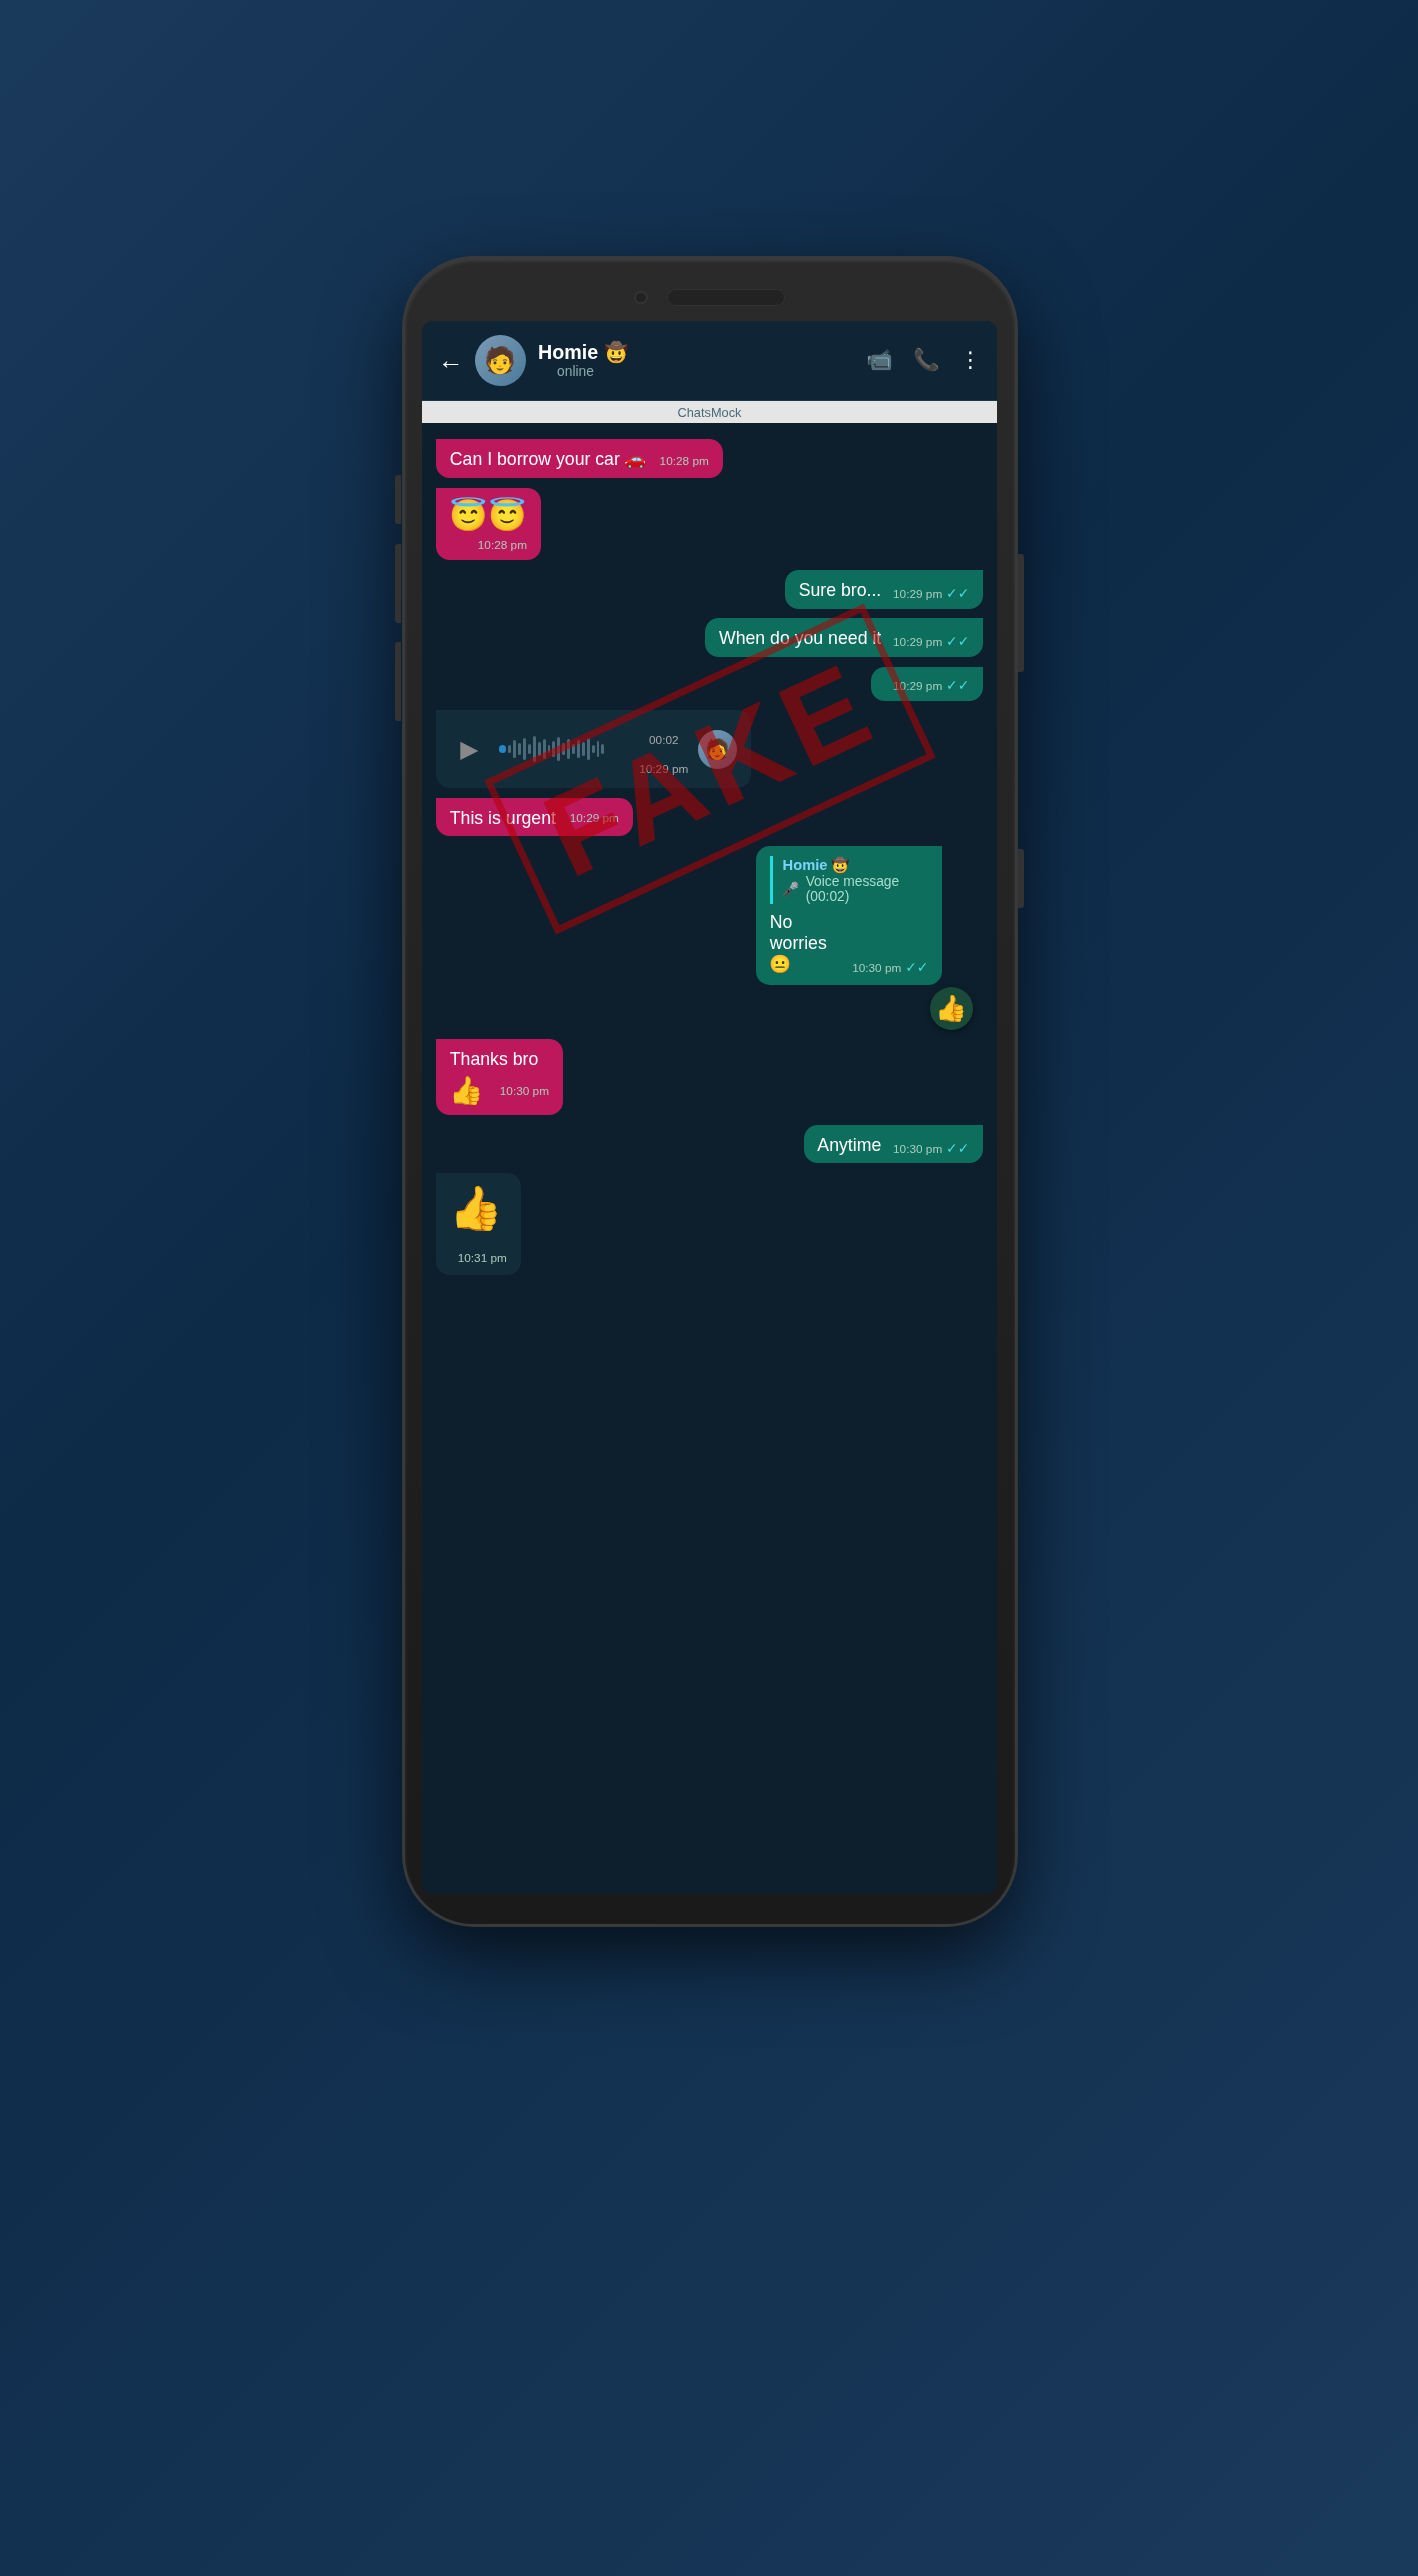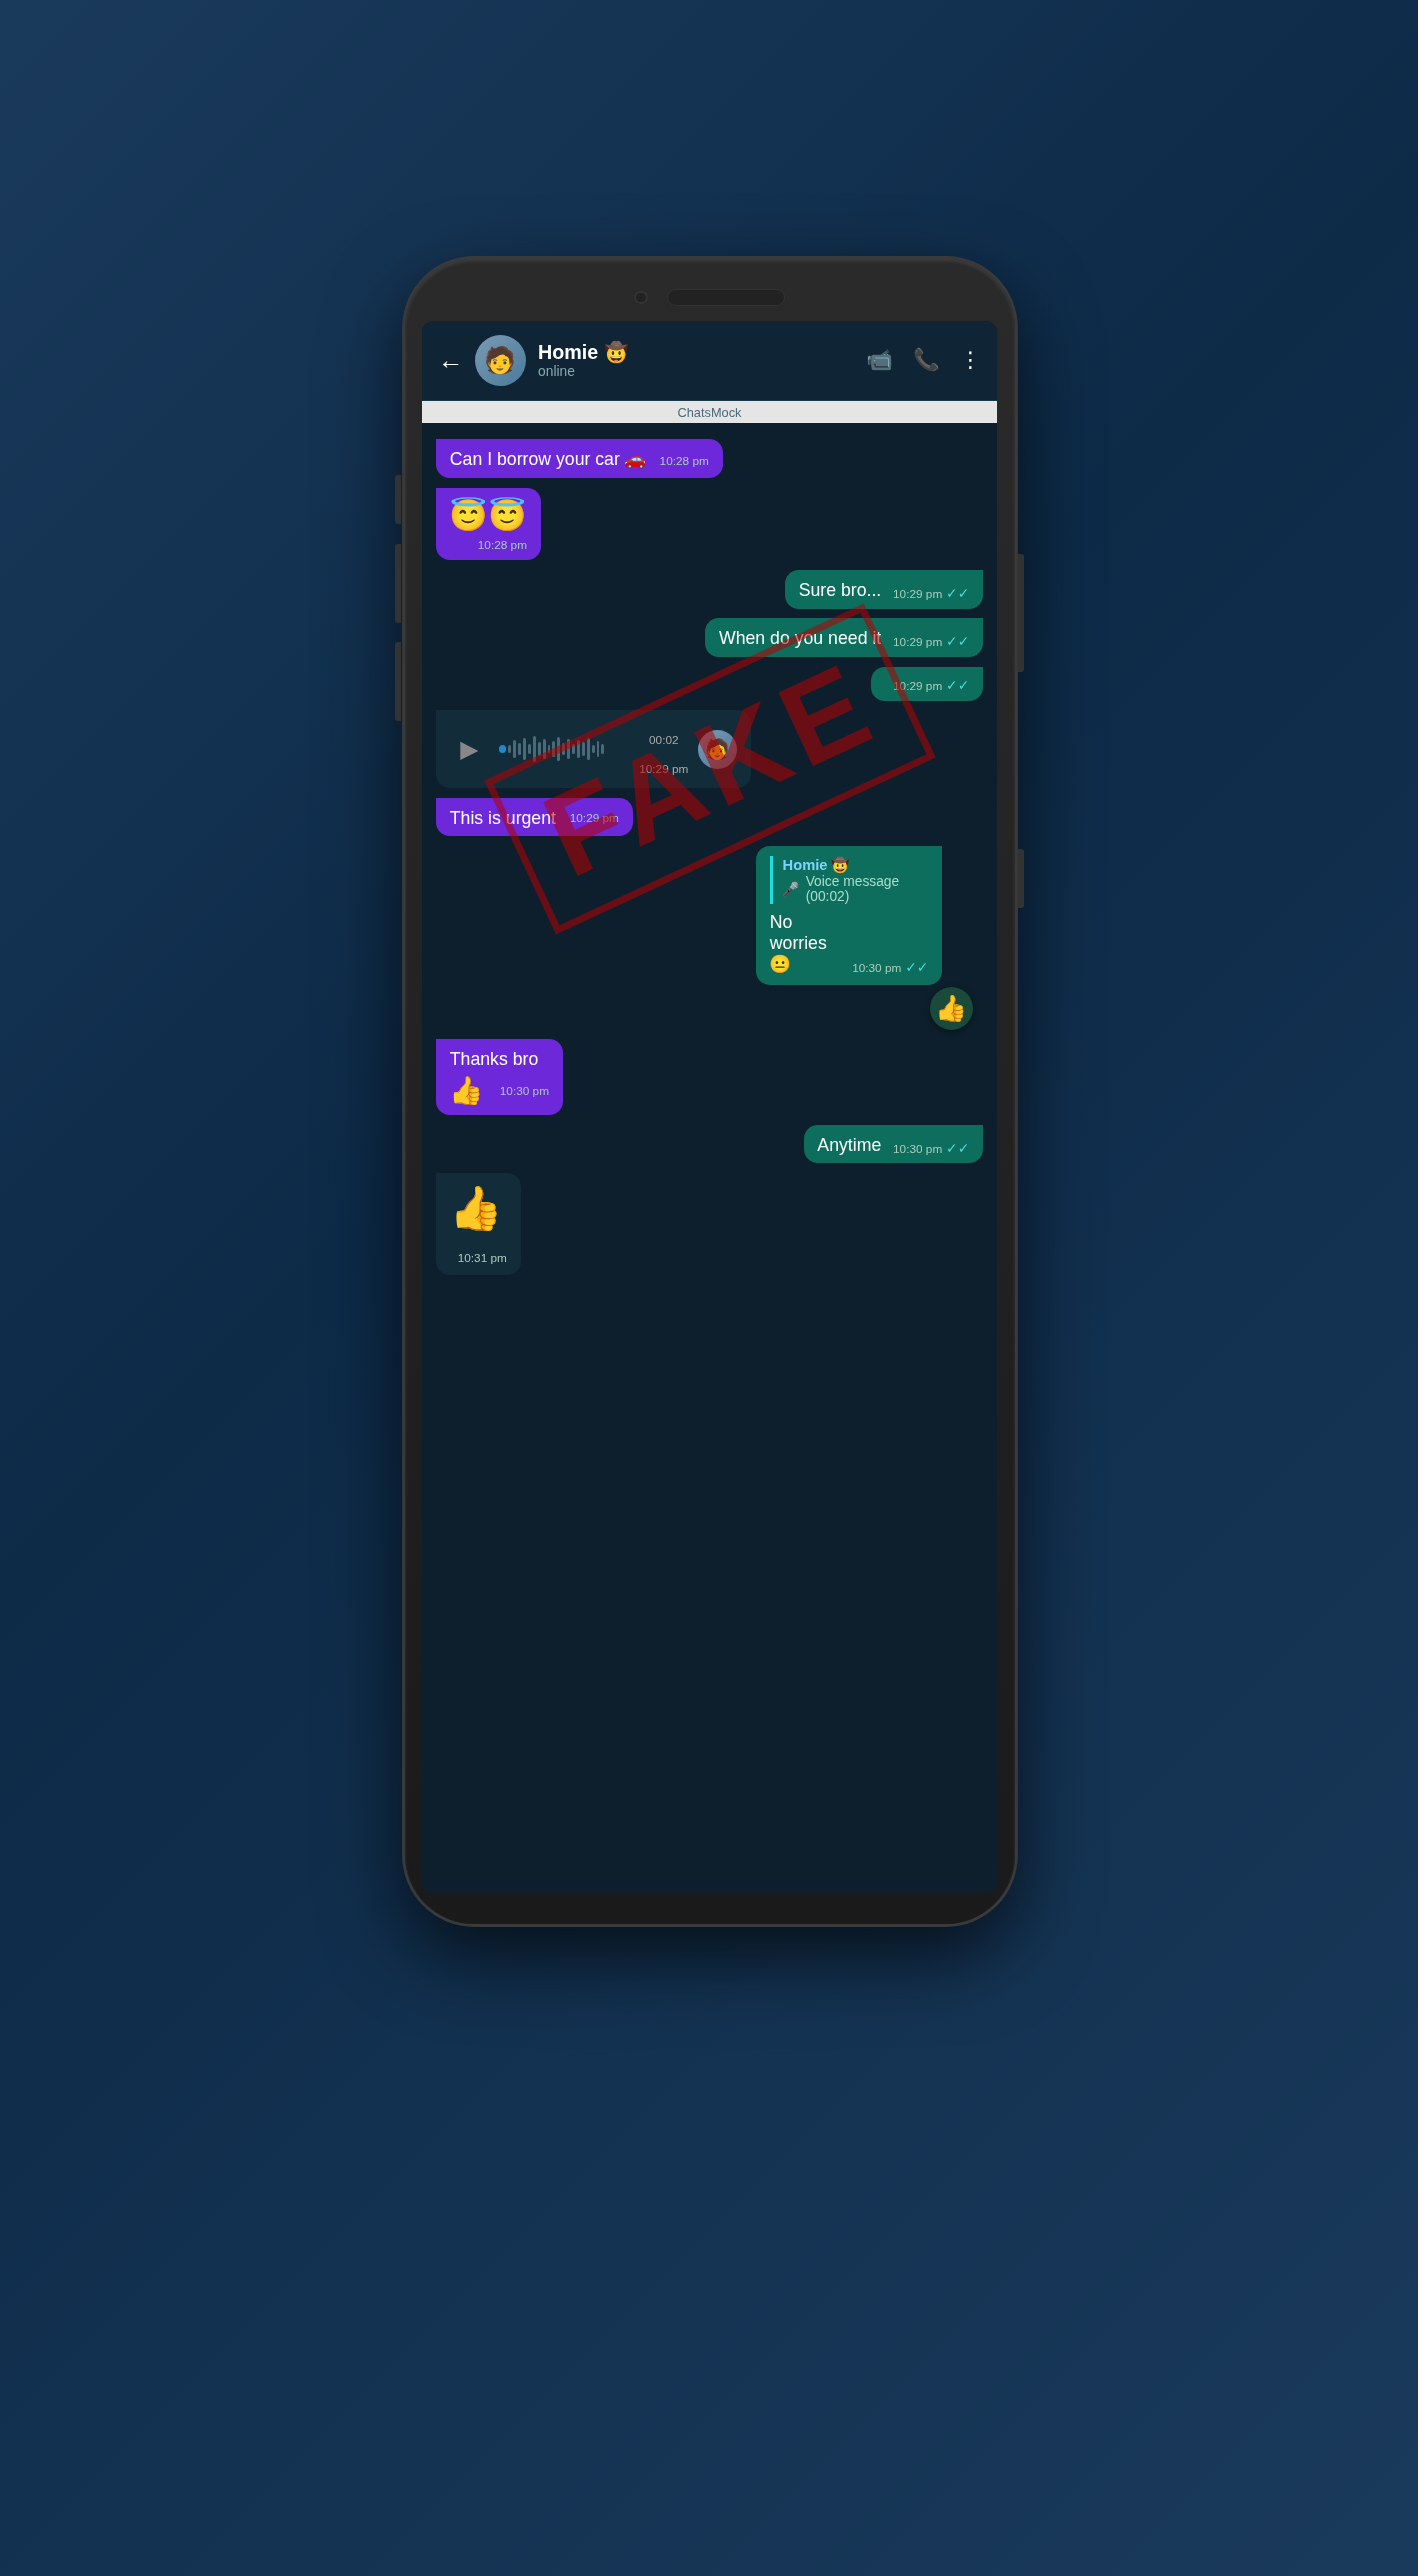--- a/index.html
+++ b/index.html
@@ -113,20 +113,21 @@
       font-size: 19.7px;
       font-weight: 600;
       display: flex;
       align-items: center;
       gap: 5.9px;
     }
 
     .contact-status {
       color: #8aa;
       font-size: 13.8px;
+      margin-left: 19px;
     }
 
     .header-icons {
       display: flex;
       gap: 19.7px;
       align-items: center;
     }
 
     .header-icon {
       color: white;
@@ -156,21 +157,21 @@
       align-self: flex-start;
       max-width: 75%;
     }
 
     .msg-sent {
       align-self: flex-end;
       max-width: 75%;
     }
 
     .bubble-received {
-      background: #6d28d9;
+      background: #be185d;
       border-radius: 0 13.8px 13.8px 13.8px;
       padding: 9.8px 13.8px 7.9px;
       color: white;
       font-size: 17.7px;
       position: relative;
     }
 
     .bubble-sent {
       background: #0d6e5e;
       border-radius: 13.8px 0 13.8px 13.8px;

